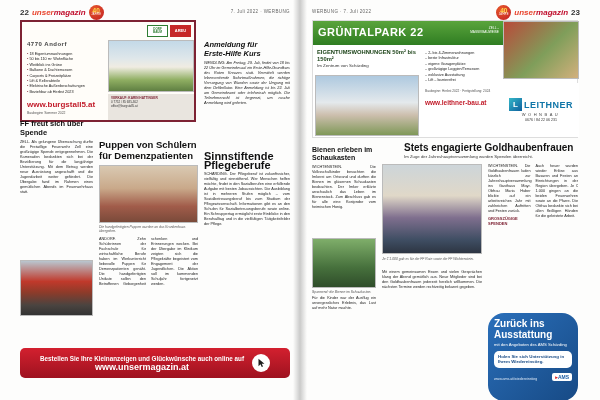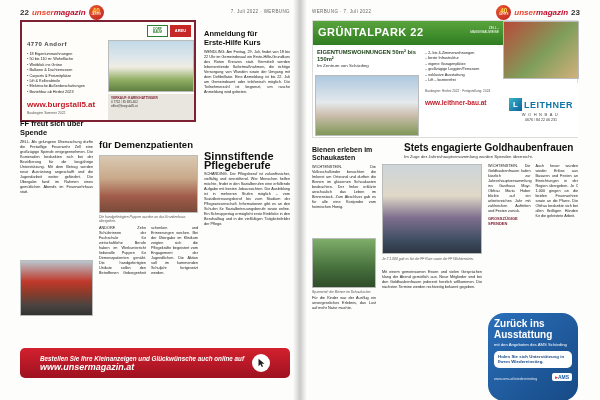--- a/index.html
+++ b/index.html
@@ -33,21 +33,21 @@
   #burgstall .urlnote { font-size:3.4px; color:#555; }
   .minilogo { width:21px; height:12px; display:flex; flex-direction:column; align-items:center; justify-content:center; line-height:1.1; }
   .minilogo.green { border:1px solid #2e7d32; color:#2e7d32; font-size:3px; font-weight:bold; background:#fff; }
   .minilogo.red { background:#c62828; color:#fff; font-size:4px; font-weight:bold; }
   #burg-contact { background:#e9e5df; font-size:3px; line-height:4px; color:#333; padding:2px 3px; }
   #burg-contact .ct { font-size:3.2px; font-weight:bold; color:#7d2233; }
 
   
   #banner { background:linear-gradient(180deg,#d3202f,#9e1220); border-radius:5px; color:#fff;
             display:flex; align-items:center; justify-content:center; gap:8px; }
-  #banner .txt { font-style:italic; }
+  #banner .txt { text-align:center; }
   #banner .l1 { font-size:6.3px; font-weight:bold; }
   #banner .l2 { font-size:9px; font-weight:bold; }
   #banner .circ { width:18px; height:18px; border-radius:50%; background:#fff; display:flex; align-items:center; justify-content:center; }
 
   
   #gruental { background:#fff; border:1px solid #ddd; }
   #gt-bar { background:linear-gradient(180deg,#5aa43c,#2f7d22); color:#fff; }
   #gt-bar .t { font-size:11px; font-weight:bold; letter-spacing:.5px; padding:5px 0 0 5px; }
   #gt-bar .note { position:absolute; right:4px; top:5px; font-size:3.2px; text-align:right; line-height:4px; }
   #gt-head { font-size:5.8px; font-weight:bold; color:#163e12; line-height:7px; }
@@ -129,28 +129,29 @@
   </div>
 
   <div class="abs" style="left:20px; top:120px; width:73px;">
     <div class="atitle" style="font-size:7.5px; line-height:8.5px;">FF freut sich über Spende</div>
     <div class="abody" style="margin-top:3px; height:117px;">ZELL. Als gelungene Überraschung durfte die Freiwillige Feuerwehr Zell eine großzügige Spende entgegennehmen. Die Kameraden bedankten sich bei der Bevölkerung für die langjährige Unterstützung. Mit dem Betrag werden neue Ausrüstung angeschafft und die Jugendarbeit weiter gefördert. Die Übergabe fand im Rahmen eines gemütlichen Abends im Feuerwehrhaus statt.</div>
     <div class="photo" style="width:73px; height:56px; margin-top:3px; background:linear-gradient(180deg,#b9c6cf 0%,#c0392b 38%,#8e3b2a 58%,#4a4440 82%,#333 100%);"></div>
   </div>
 
   <div class="abs" style="left:99px; top:140px; width:99px;">
     <div class="atitle" style="font-size:9.5px; line-height:10.5px;">
+      <div>Puppen von Schülern</div>
       <div>für Demenzpatienten</div>
     </div>
     <div class="photo" style="width:99px; height:58px; margin-top:4px; background:linear-gradient(180deg,#d9c9b2 0%,#c9a98a 40%,#a15c4a 72%,#7a4a3a 100%);"></div>
     <div class="caption" style="margin-top:2px;">Die handgefertigten Puppen wurden an das Krankenhaus übergeben.</div>
     <div class="abody" style="margin-top:3px; height:78px; column-count:2; column-gap:5px;">ANDORF. Zehn Schülerinnen der Fachschule für wirtschaftliche Berufe haben im Werkunterricht liebevolle Puppen für Demenzpatienten genäht. Die handgefertigten Unikate sollen den Betroffenen Geborgenheit schenken und Erinnerungen wecken. Bei der Übergabe im Klinikum zeigten sich die Pflegekräfte begeistert vom Engagement der Jugendlichen. Die Aktion soll im kommenden Schuljahr fortgesetzt werden.</div>
   </div>
 
-  <div class="abs" style="left:204px; top:30px; width:86px;">
+  <div class="abs" style="left:204px; top:41px; width:86px;font-style:italic;">
     <div class="atitle" style="font-size:7.5px; line-height:8.5px;">
       <div>Anmeldung für</div>
       <div>Erste-Hilfe Kurs</div>
     </div>
     <div class="abody" style="margin-top:3px; height:100px;">WENDLING. Am Freitag, 29. Juli, findet von 18 bis 22 Uhr im Gemeindesaal ein Erste-Hilfe-Grundkurs des Roten Kreuzes statt. Vermittelt werden lebensrettende Sofortmaßnahmen, die richtige Versorgung von Wunden sowie der Umgang mit dem Defibrillator. Eine Anmeldung ist bis 22. Juli am Gemeindeamt oder telefonisch möglich. Die Teilnehmerzahl ist begrenzt, um rasche Anmeldung wird gebeten.</div>
   </div>
 
   <div class="abs" style="left:204px; top:152px; width:86px;">
     <div class="atitle" style="font-size:11px; line-height:8.5px;">
       <div>Sinnstiftende</div>

